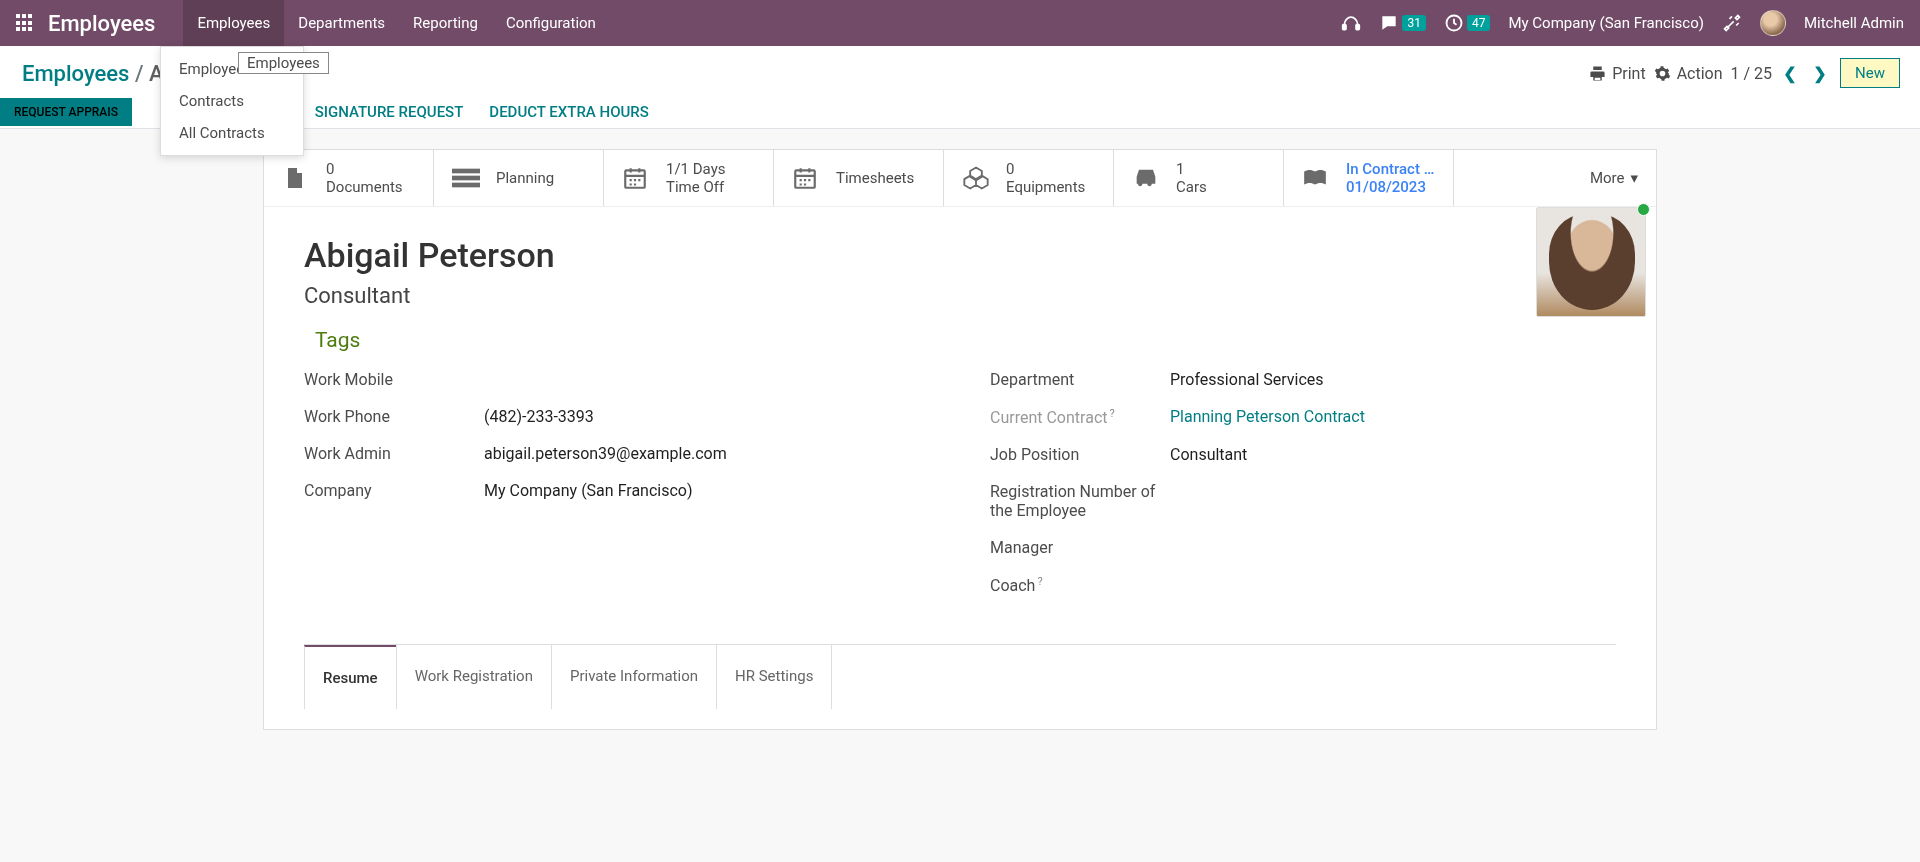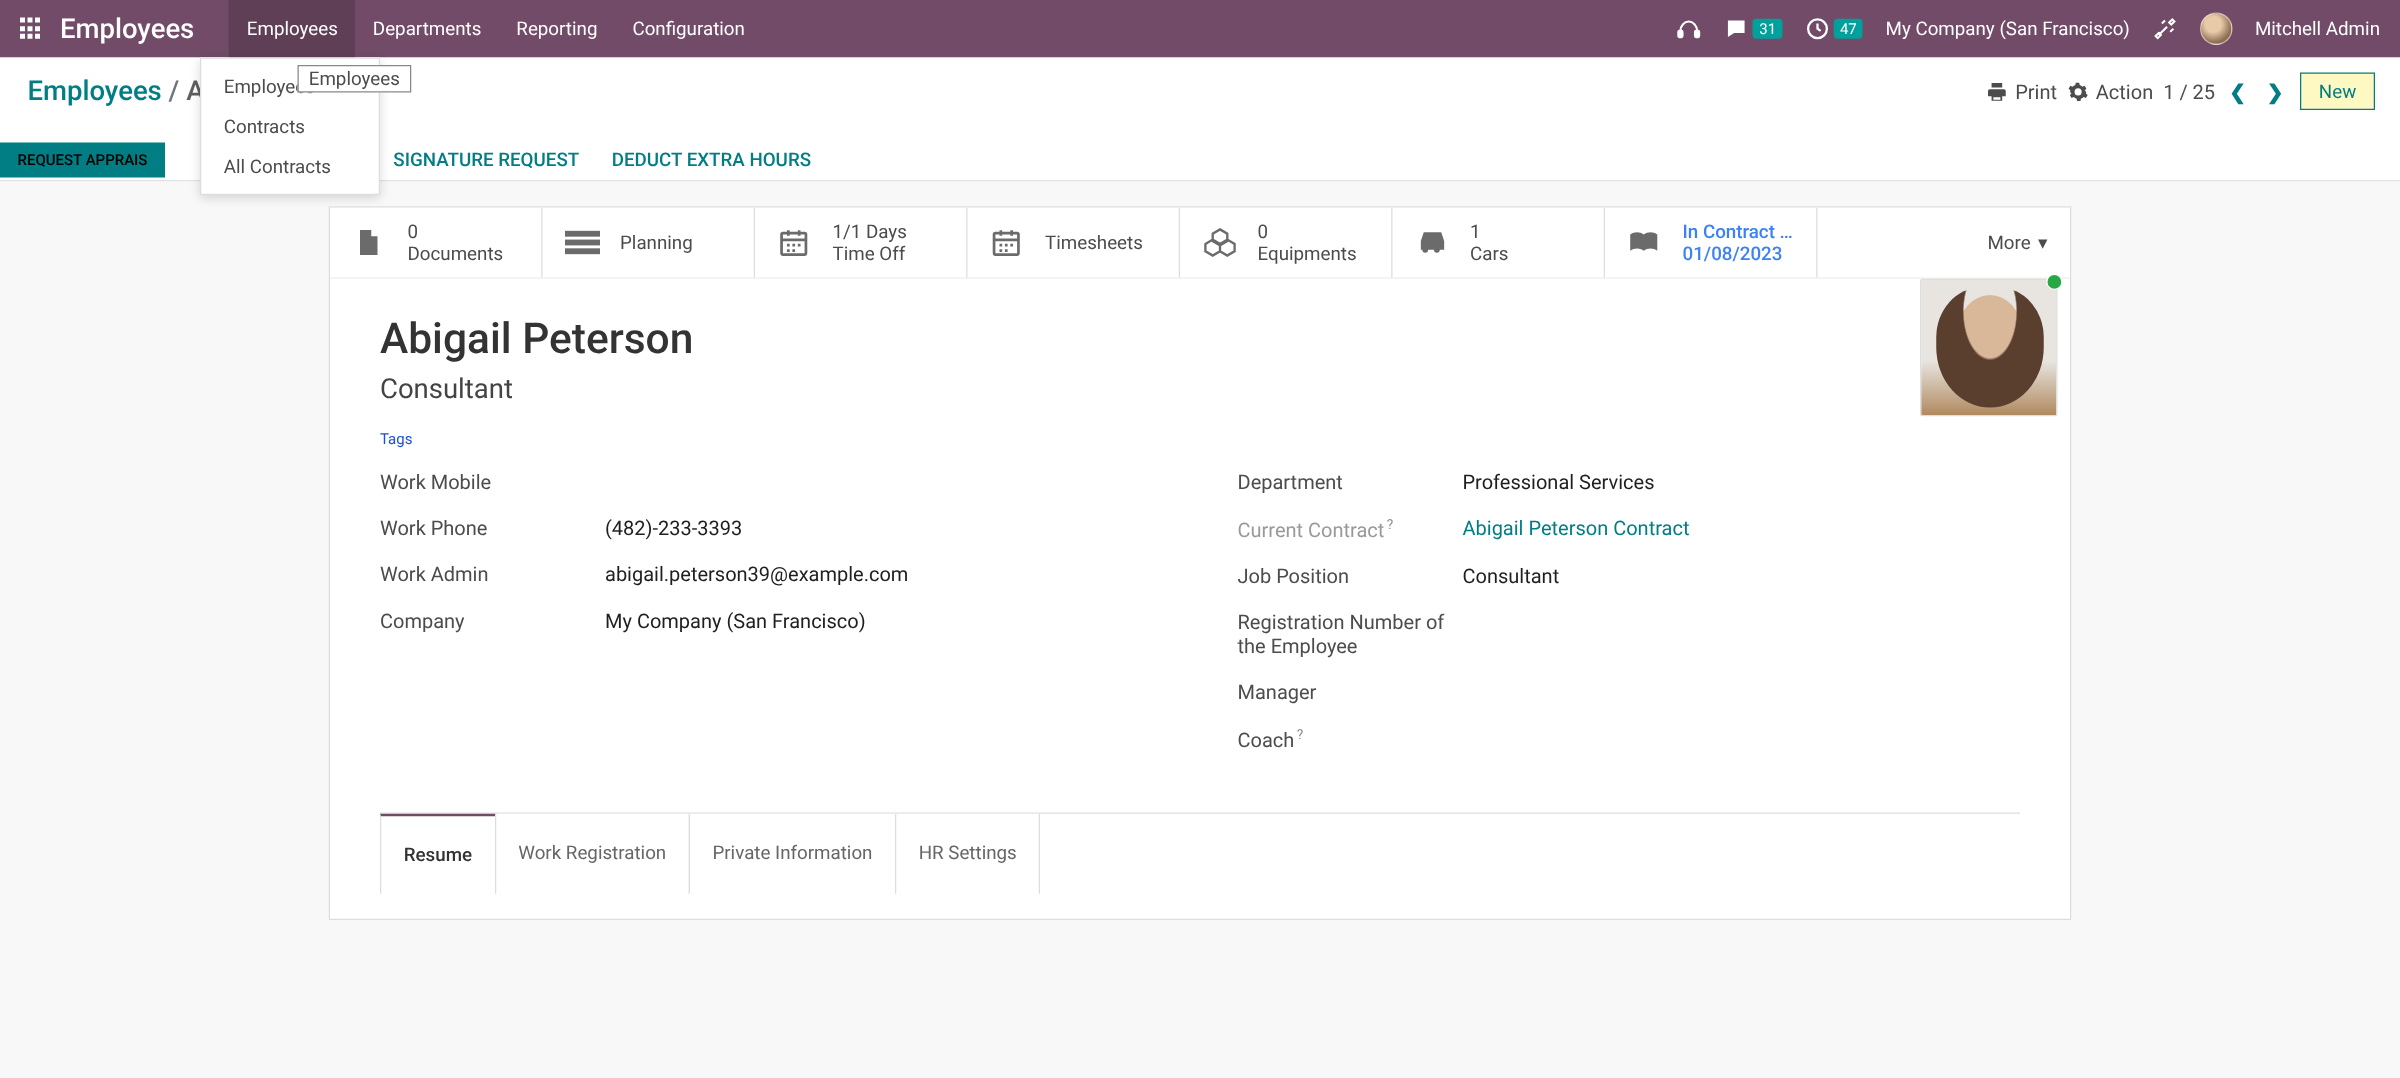--- a/index.html
+++ b/index.html
@@ -20,21 +20,21 @@
   .avatar-small { width:26px; height:26px; border-radius:50%; background: radial-gradient(circle at 40% 35%, #e8c9a8 30%, #8b6a4f 70%); display:inline-block; border:1px solid rgba(255,255,255,0.5);}
   .user-name { font-size:15px; }
 
   
   .dropdown { position:absolute; top:46px; left:160px; background:#fff; border:1px solid #ddd; box-shadow:0 2px 8px rgba(0,0,0,0.15); width:144px; z-index:100; padding:6px 0;}
   .dropdown-item { padding:7px 18px; font-size:15px; color:#4c4c4c; cursor:pointer; }
   .tooltip-box { position:absolute; top:52px; left:238px; background:#fff; border:1px solid #888; padding:1px 8px; font-size:15px; z-index:101; }
 
   
   .control-panel { background:#fff; padding: 12px 20px 0 22px; border-bottom:1px solid #dee2e6; }
-  .cp-row1 { display:flex; align-items:center; justify-content:space-between; margin-bottom:24px;}
+  .cp-row1 { display:flex; align-items:center; justify-content:space-between; margin-bottom:8px;}
   .breadcrumb { font-size:22px; color:#017e84; font-weight:500; }
   .breadcrumb .sep { color:#6c757d; }
   .breadcrumb .active-crumb { color:#5f5f5f; }
   .cp-right { display:flex; align-items:center; gap:8px; font-size:16px; color:#4c4c4c;}
   .cp-btn { display:flex; align-items:center; gap:6px; cursor:pointer; }
   .pager { display:flex; align-items:center; gap:6px; }
   .pager-arrow { width:24px; height:24px; display:flex; align-items:center; justify-content:center; cursor:pointer; color:#017e84; font-weight:bold;}
   .btn-new { border:1px solid #017e84; color:#017e84; padding:5px 14px; font-size:15px; cursor:pointer; background:#fef9c3;}
   
   .statusbar { display:flex; gap:26px; align-items:center; margin-left:-22px; }
@@ -49,21 +49,21 @@
   .statbtn:last-child { border-right:none; margin-left:auto; min-width:auto;}
   .statbtn .sicon { font-size:26px; color:#7a7a7a; width:30px; text-align:center; }
   .statbtn .stext { line-height:1.2; font-size:15px; color:#4c4c4c;}
   .statbtn .stext .val { color:#4c4c4c; }
   .statbtn .stext .green { color:#3b82f6; font-weight:500;}
 
   
   .form-body { padding: 28px 40px 20px 40px; position:relative; }
   .emp-name { font-size:34px; font-weight:500; color:#333; margin-bottom:8px;}
   .emp-title { font-size:22px; color:#444; margin-bottom:20px;}
-  .emp-tags { color:#1d4ed8; font-size:12px; margin-bottom:18px;}
+  .emp-tags { color:#4d7c0f; font-size:21px; margin-bottom:18px;margin-left:11px;}
   .emp-photo-wrap { position:absolute; top:0; right:10px; width:110px; height:110px; }
   .emp-photo { width:110px; height:110px; border:1px solid #ddd; background:linear-gradient(180deg,#e8e4e0 60%,#b08a5f 100%); border-radius:2px; position:relative; overflow:hidden;}
   .emp-photo::before{content:'';position:absolute;left:30px;top:12px;width:50px;height:56px;border-radius:50% 50% 45% 45%;background:#d9b89a;}
   .emp-photo::after{content:'';position:absolute;left:12px;top:6px;width:86px;height:96px;border-radius:50% 50% 60% 60%;background:radial-gradient(ellipse at 50% 20%,transparent 34%, #5a3e2e 36%);}
   .status-dot { width:13px; height:13px; border-radius:50%; background:#28a745; position:absolute; top:-4px; right:-4px; border:1px solid #fff;}
 
   .two-col { display:flex; gap:60px; }
   .col { flex:1; }
   .field-row { display:flex; margin-bottom:18px; font-size:16px; }
   .field-label { width:180px; color:#4c4c4c; font-weight:400; }
@@ -294,21 +294,21 @@
               <div class="field-value">My Company (San Francisco)</div>
             </div>
         </div>
         <div class="col">
           <div class="field-row">
               <div class="field-label">Department</div>
               <div class="field-value">Professional Services</div>
             </div>
           <div class="field-row">
               <div class="field-label muted"><span>Current Contract</span><span class="help-sup">?</span></div>
-              <div class="field-value link">Abigail Peterson Contract</div>
+              <div class="field-value link">Planning Peterson Contract</div>
             </div>
           <div class="field-row">
               <div class="field-label">Job Position</div>
               <div class="field-value">Consultant</div>
             </div>
           <div class="field-row">
               <div class="field-label" style="width:180px">Registration Number of the Employee</div>
               <div class="field-value"></div>
             </div>
           <div class="field-row">

